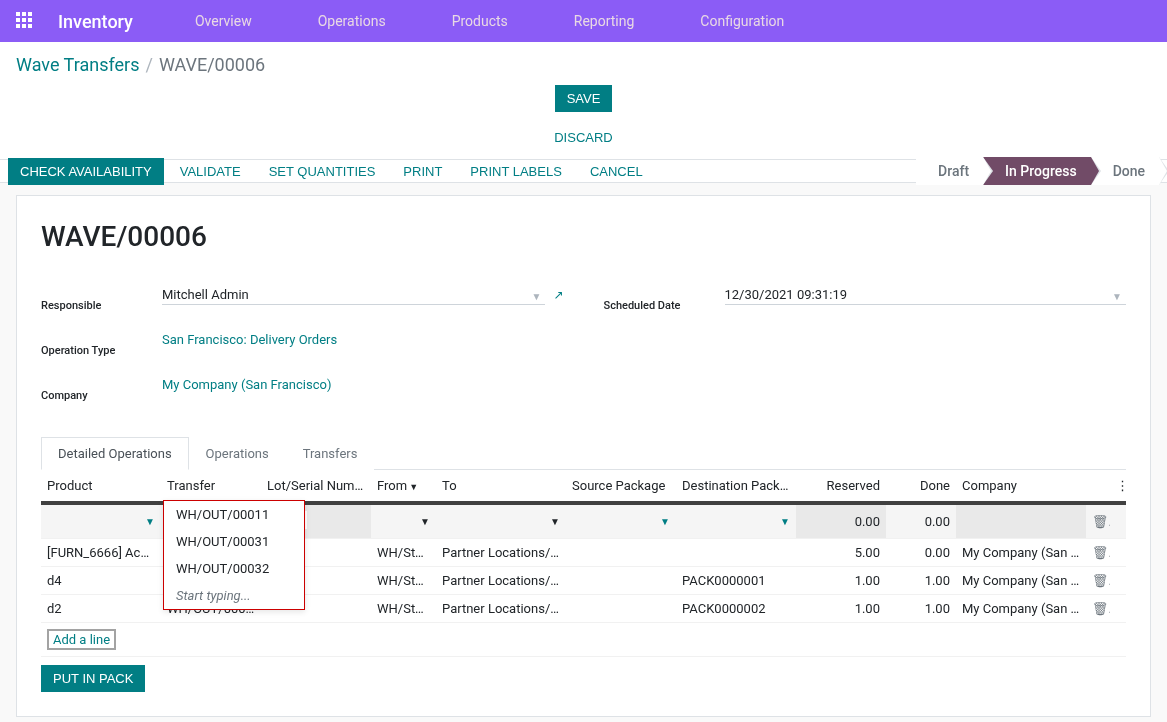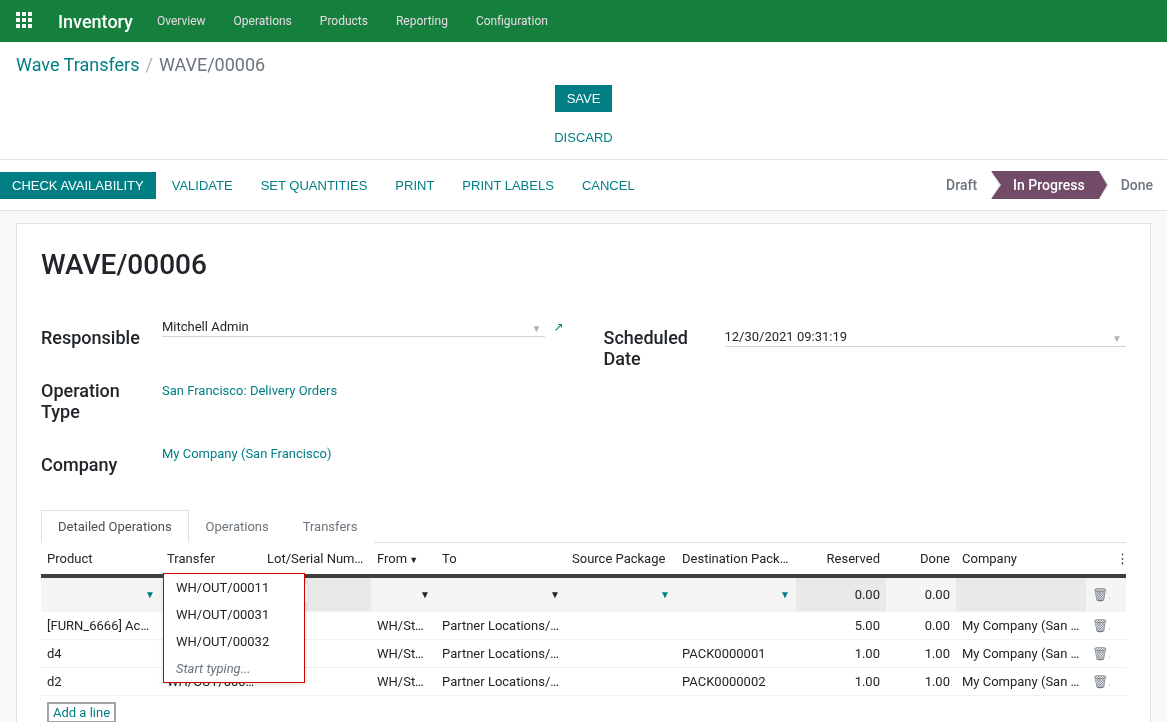--- a/index.html
+++ b/index.html
@@ -1,53 +1,53 @@
 <!DOCTYPE html>
 <html><head>
 <meta charset="utf-8">
 <style>
   * { box-sizing: border-box; margin: 0; padding: 0; }
   body { font-family: -apple-system, BlinkMacSystemFont, "Segoe UI", Roboto, "Helvetica Neue", Arial, sans-serif; font-size: 13px; color: #212529; background: #f9f9f9; }
   
   
-  .topbar { background: #15803d; color: #fff; height: 42px; display: flex; align-items: center; padding: 0 16px; gap: 24px; }
+  .topbar { background: #8b5cf6; color: #fff; height: 42px; display: flex; align-items: center; padding: 0 16px; gap: 24px; }
   .apps-icon { width: 18px; height: 18px; display: grid; grid-template-columns: repeat(3,4px); grid-template-rows: repeat(3,4px); gap: 2px; cursor: pointer;}
   .apps-icon span { background:#fff; width:4px; height:4px; }
   .app-title { font-size: 18px; font-weight: 500; }
   .nav-items { display: flex; gap: 28px; }
-  .nav-item { color: #e9d9e4; cursor: pointer; font-size: 12px;}
+  .nav-item { color: #e9d9e4; cursor: pointer; font-size: 14px; margin-left: 38px;}
   
   
   .crumb-row { padding: 12px 16px 8px; background:#fff; }
   .crumbs { font-size: 18px; display:flex; gap:6px; align-items:center;}
   .crumb-link { color: #017E84; cursor:pointer; }
   .crumb-sep { color: #adb5bd; }
   .crumb-cur { color: #6c757d; }
   .save-row { margin-top: 10px; display:flex; gap:12px; align-items:center;flex-direction:column;}
   .btn { border:none; padding: 6px 12px; font-size: 13px; font-weight: 500; cursor:pointer; text-transform: uppercase; }
   .btn-primary { background:#017E84; color:#fff; }
   .btn-link { background:transparent; color:#017E84; }
   
   
-  .statusbar { display:flex; align-items:center; justify-content:space-between; border-top:1px solid #dee2e6; border-bottom:1px solid #dee2e6; background:#fff; padding: 0 0; height: 52px; gap: 36px;}
+  .statusbar { display:flex; align-items:center; justify-content:space-between; border-top:1px solid #dee2e6; border-bottom:1px solid #dee2e6; background:#fff; padding: 0 8px; height: 24px; gap: 36px;}
   .status-actions { display:flex; gap: 4px; align-items:center;}
   .status-actions .btn { font-weight:500; }
   .status-pills { display:flex; align-items:center; height:100%;}
   .pill { position:relative; padding: 0 14px 0 22px; height: 28px; display:flex; align-items:center; font-size:14px; font-weight:500; color:#6c757d; background:#fff;}
   .pill.active { background:#714B67; color:#fff; }
   .pill::after { content:""; position:absolute; right:-8px; top:0; width:0; height:0; border-top:14px solid transparent; border-bottom:14px solid transparent; border-left:8px solid #fff; z-index:2;}
   .pill.active::after { border-left-color:#714B67;}
   .pill::before { content:""; position:absolute; right:-10px; top:0; width:0; height:0; border-top:14px solid transparent; border-bottom:14px solid transparent; border-left:10px solid #dee2e6; z-index:1;}
   
   
   .sheet { margin: 12px 16px; background:#fff; border:1px solid #dee2e6; padding: 24px; }
   .record-title { font-size: 28px; font-weight: 500; margin-bottom: 24px;}
   .form-grid { display:grid; grid-template-columns: 1fr 1fr; gap: 0 40px;}
   .field-row { display:flex; align-items:center; margin-bottom: 10px; min-height: 22px;}
-  .field-label { width: 121px; font-weight:500; font-size:18px; color:#212529;margin-top:22px;}
+  .field-label { width: 121px; font-weight:500; font-size:11px; color:#212529;margin-top:22px;}
   .field-val { flex:1; position:relative;}
   .field-val.editable { border-bottom:1px solid #ced4da; padding: 2px 0;}
   .field-link { color:#017E84; cursor:pointer;}
   .ext-link { color:#017E84; margin-left:8px; cursor:pointer; font-size:12px;}
   .caret { position:absolute; right:4px; top:6px; color:#adb5bd; font-size:10px; pointer-events:none;}
   
   
   .tabs { display:flex; border-bottom:1px solid #dee2e6; margin-top: 24px;}
   .tab { padding: 8px 16px; cursor:pointer; color:#6c757d; border:1px solid transparent; border-bottom:none; position:relative; top:1px; background:#fff;}
   .tab.active { border-color:#dee2e6; color:#495057; border-bottom:1px solid #fff;}

